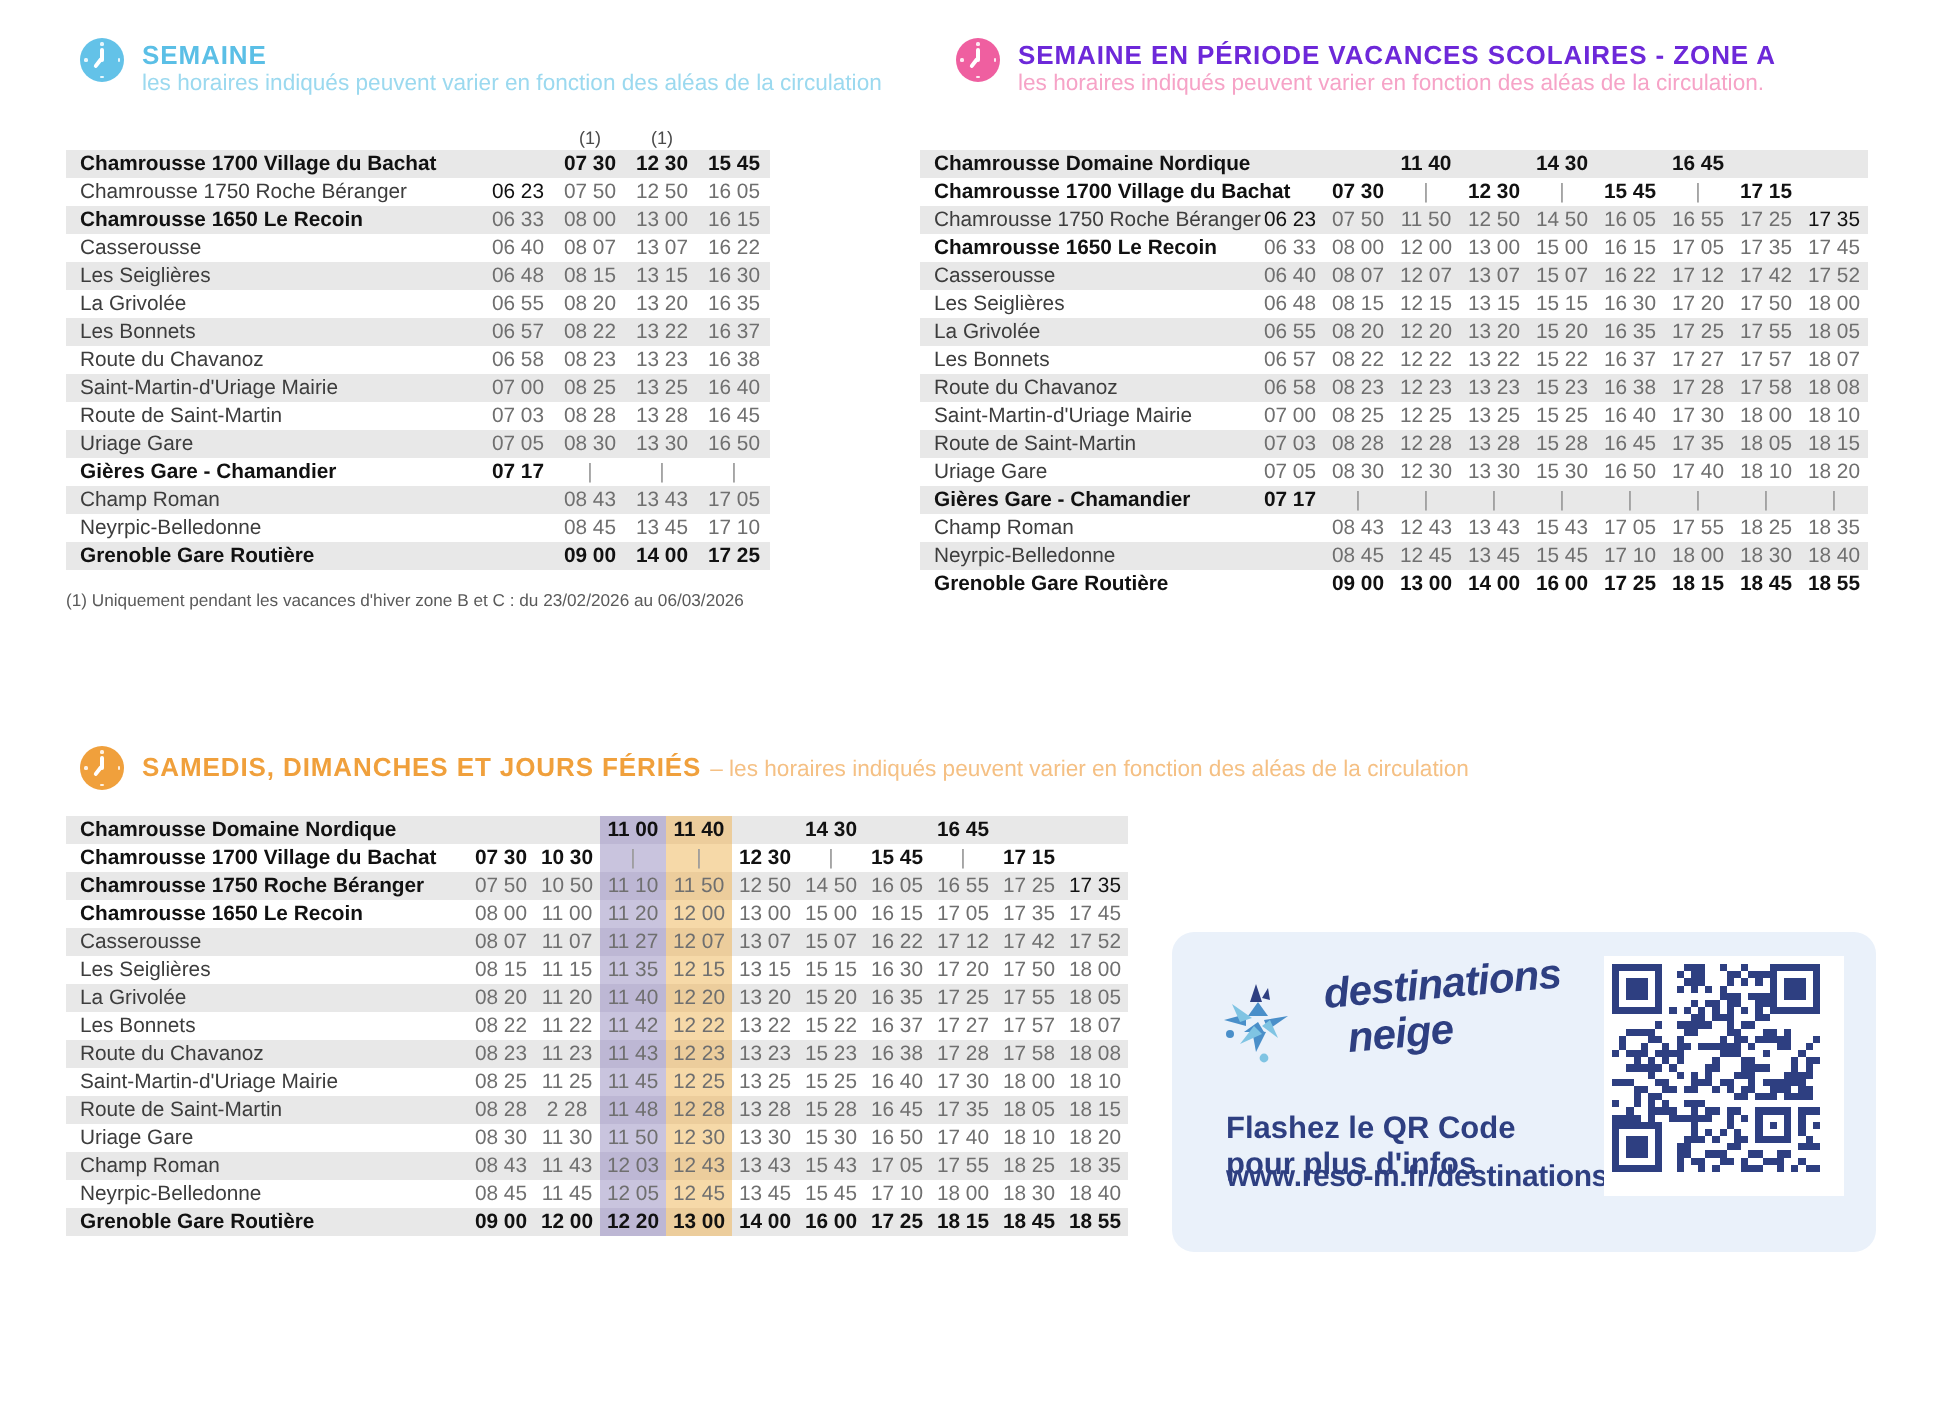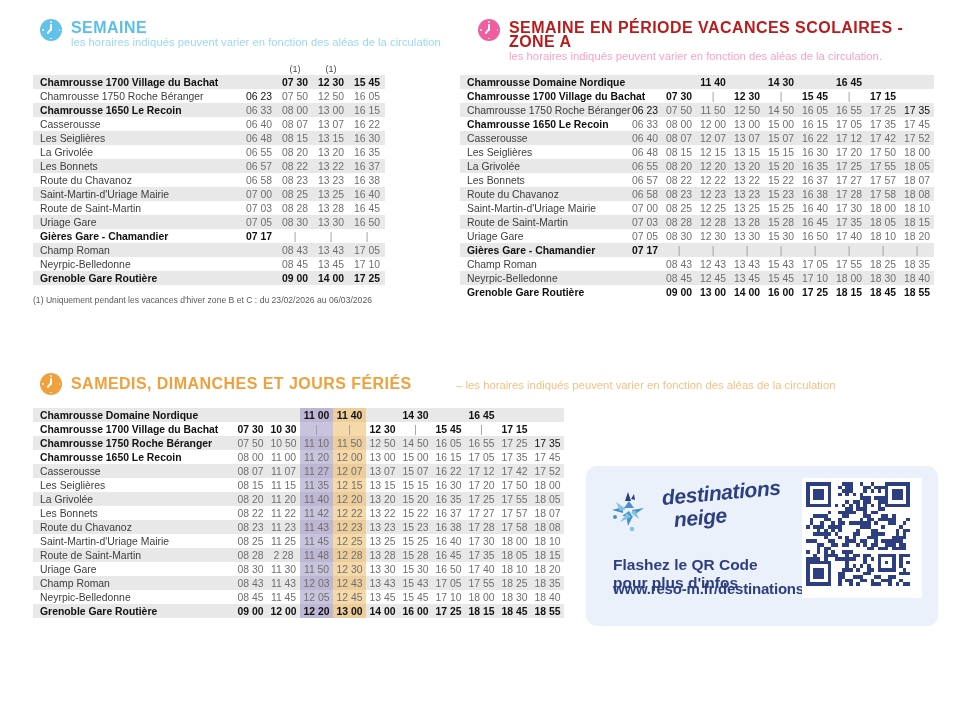--- a/index.html
+++ b/index.html
@@ -21,30 +21,30 @@
   }
   .clock::before{ 
     content:"";position:absolute;left:10px;top:5px;width:2px;height:7px;
     background:#fff;border-radius:1px;
   }
   .clock::after{ 
     content:"";position:absolute;left:10px;top:10px;width:2px;height:6px;
     background:#fff;border-radius:1px;transform:rotate(38deg);transform-origin:top center;
   }
   .clock .tick{position:absolute;width:1.5px;height:1.5px;background:rgba(255,255,255,.85);border-radius:50%;}
-  .sec-title{font-size:16px;font-weight:bold;letter-spacing:.45px;line-height:14px;padding-top:3px;}
+  .sec-title{font-size:13px;font-weight:bold;letter-spacing:.45px;line-height:14px;padding-top:3px;}
   .sec-sub{font-size:11.3px;line-height:14px;font-weight:400;}
   .sec-text{display:flex;flex-direction:column;}
-  .inline-sub{font-weight:400;letter-spacing:0;margin-left:40px;}
+  .inline-sub{font-weight:400;letter-spacing:0;}
 
   .blue .clock{background:#63c2e8;}
   .blue .sec-title{color:#5bbfe6;}
   .blue .sec-sub{color:#9bd9ef;}
   .pink .clock{background:#ef5fa0;}
-  .pink .sec-title{color:#b91c1c;}
+  .pink .sec-title{color:#6d28d9;}
   .pink .sec-sub{color:#f6a3c7;}
   .orange .clock{background:#f0a03c;}
   .orange .sec-title{color:#f0a03c;}
   .orange .sec-sub{color:#f5c084;}
 
   
   .tt{border-collapse:collapse;border-spacing:0;table-layout:fixed;}
   .tt td{font-size:10.4px;line-height:11px;padding:0;white-space:nowrap;}
   .tt tr{height:14px;}
   .tt tr.stripe{background:#e8e8e8;}

